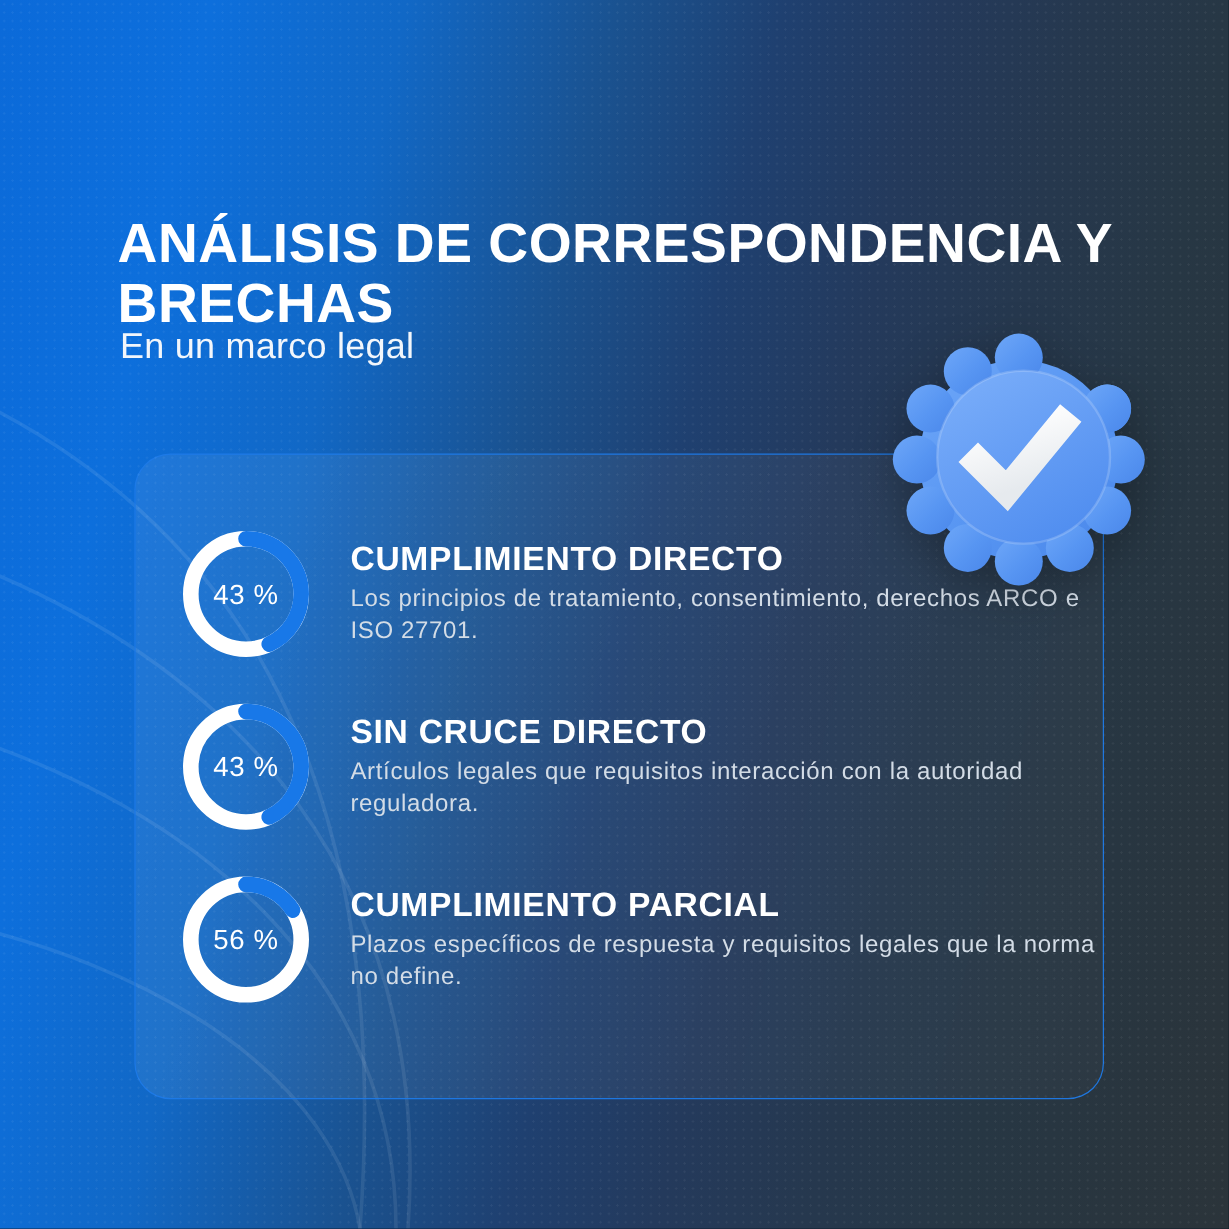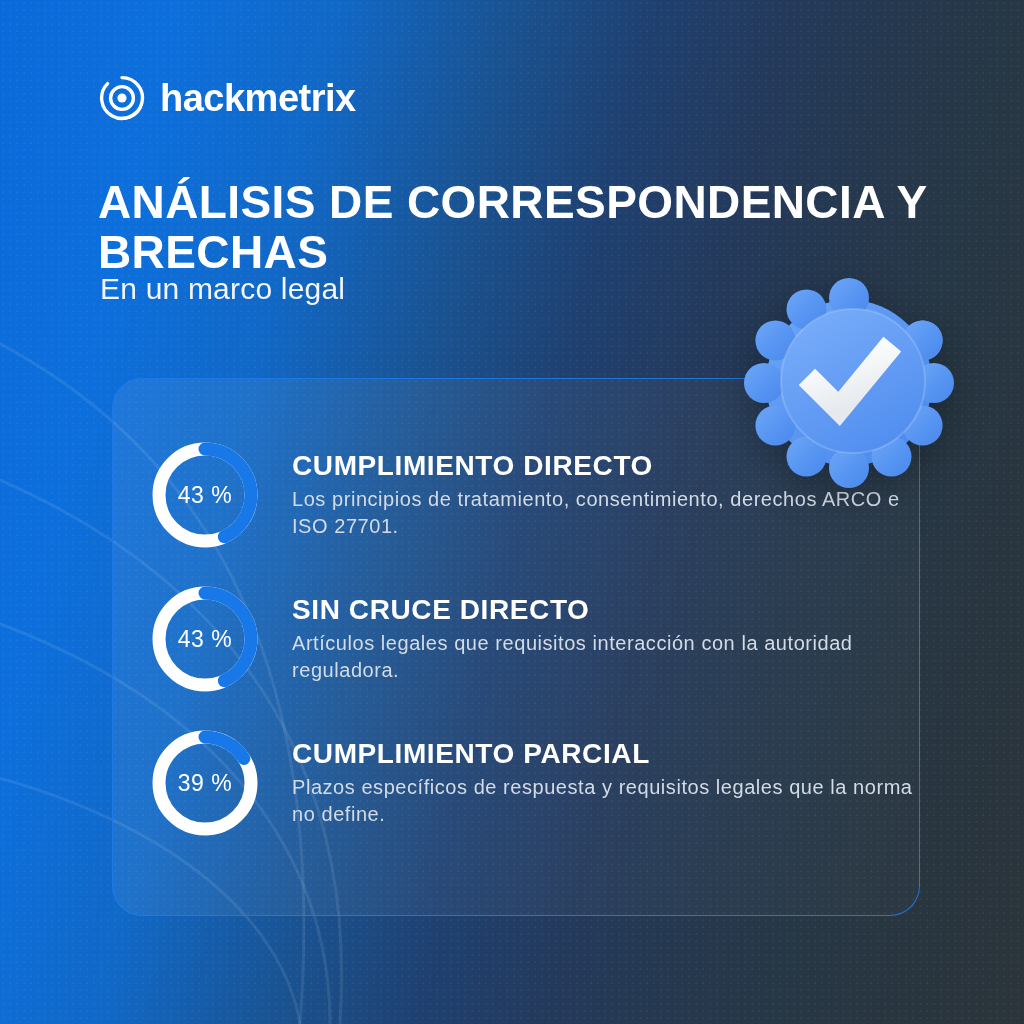--- a/index.html
+++ b/index.html
@@ -166,31 +166,20 @@
 
   <svg class="deco" viewBox="0 0 560 720" preserveAspectRatio="none">
     <g fill="none" stroke="rgba(255,255,255,.16)" stroke-width="3">
       <path d="M-40 20 C 180 120, 330 320, 300 720"></path>
       <path d="M-40 160 C 200 250, 360 430, 340 720"></path>
       <path d="M-60 300 C 180 370, 330 520, 330 720"></path>
       <path d="M-60 460 C 140 500, 280 600, 300 720"></path>
     </g>
   </svg>
 
-  <div class="logo-row">
-    <svg class="logo-mark" viewBox="0 0 48 48">
-      <g fill="none" stroke="#ffffff" stroke-width="3.4" stroke-linecap="round">
-        <path d="M24 3.6 A20.4 20.4 0 1 1 9.6 9.6"></path>
-        <path d="M24 44.4 A20.4 20.4 0 0 0 38.4 38.4"></path>
-      </g>
-      <circle cx="24" cy="24" r="11.4" fill="none" stroke="#ffffff" stroke-width="3.4"></circle>
-      <circle cx="24" cy="24" r="4.6" fill="#ffffff"></circle>
-    </svg>
-    <div class="logo-word">hackmetrix</div>
-  </div>
 
   <h1 class="headline">ANÁLISIS DE CORRESPONDENCIA Y BRECHAS</h1>
   <div class="subhead">En un marco legal</div>
 
   <svg class="seal" viewBox="0 0 214 214">
     <defs>
       <linearGradient id="sealGrad" x1="0" y1="0" x2="1" y2="1">
         <stop offset="0%" stop-color="#6ea7f8"></stop>
         <stop offset="55%" stop-color="#5795f2"></stop>
         <stop offset="100%" stop-color="#4a87ea"></stop>
@@ -262,21 +251,21 @@
         <div class="rowdesc">Artículos legales que requisitos interacción con la autoridad reguladora.</div>
       </div>
     </div>
 
     <div class="row">
       <div class="donut">
         <svg viewBox="0 0 118 118">
           <circle cx="59" cy="59" r="46" fill="none" stroke="#ffffff" stroke-width="13"></circle>
           <circle cx="59" cy="59" r="46" fill="none" stroke="#1878e8" stroke-width="13" stroke-linecap="round" stroke-dasharray="46.2 242.8" transform="rotate(-90 59 59)"></circle>
         </svg>
-        <div class="pct">39 %</div>
+        <div class="pct">56 %</div>
       </div>
       <div class="rowtext">
         <div class="rowtitle">CUMPLIMIENTO PARCIAL</div>
         <div class="rowdesc">Plazos específicos de respuesta y requisitos legales que la norma no define.</div>
       </div>
     </div>
 
   </div>
 </div>
 

